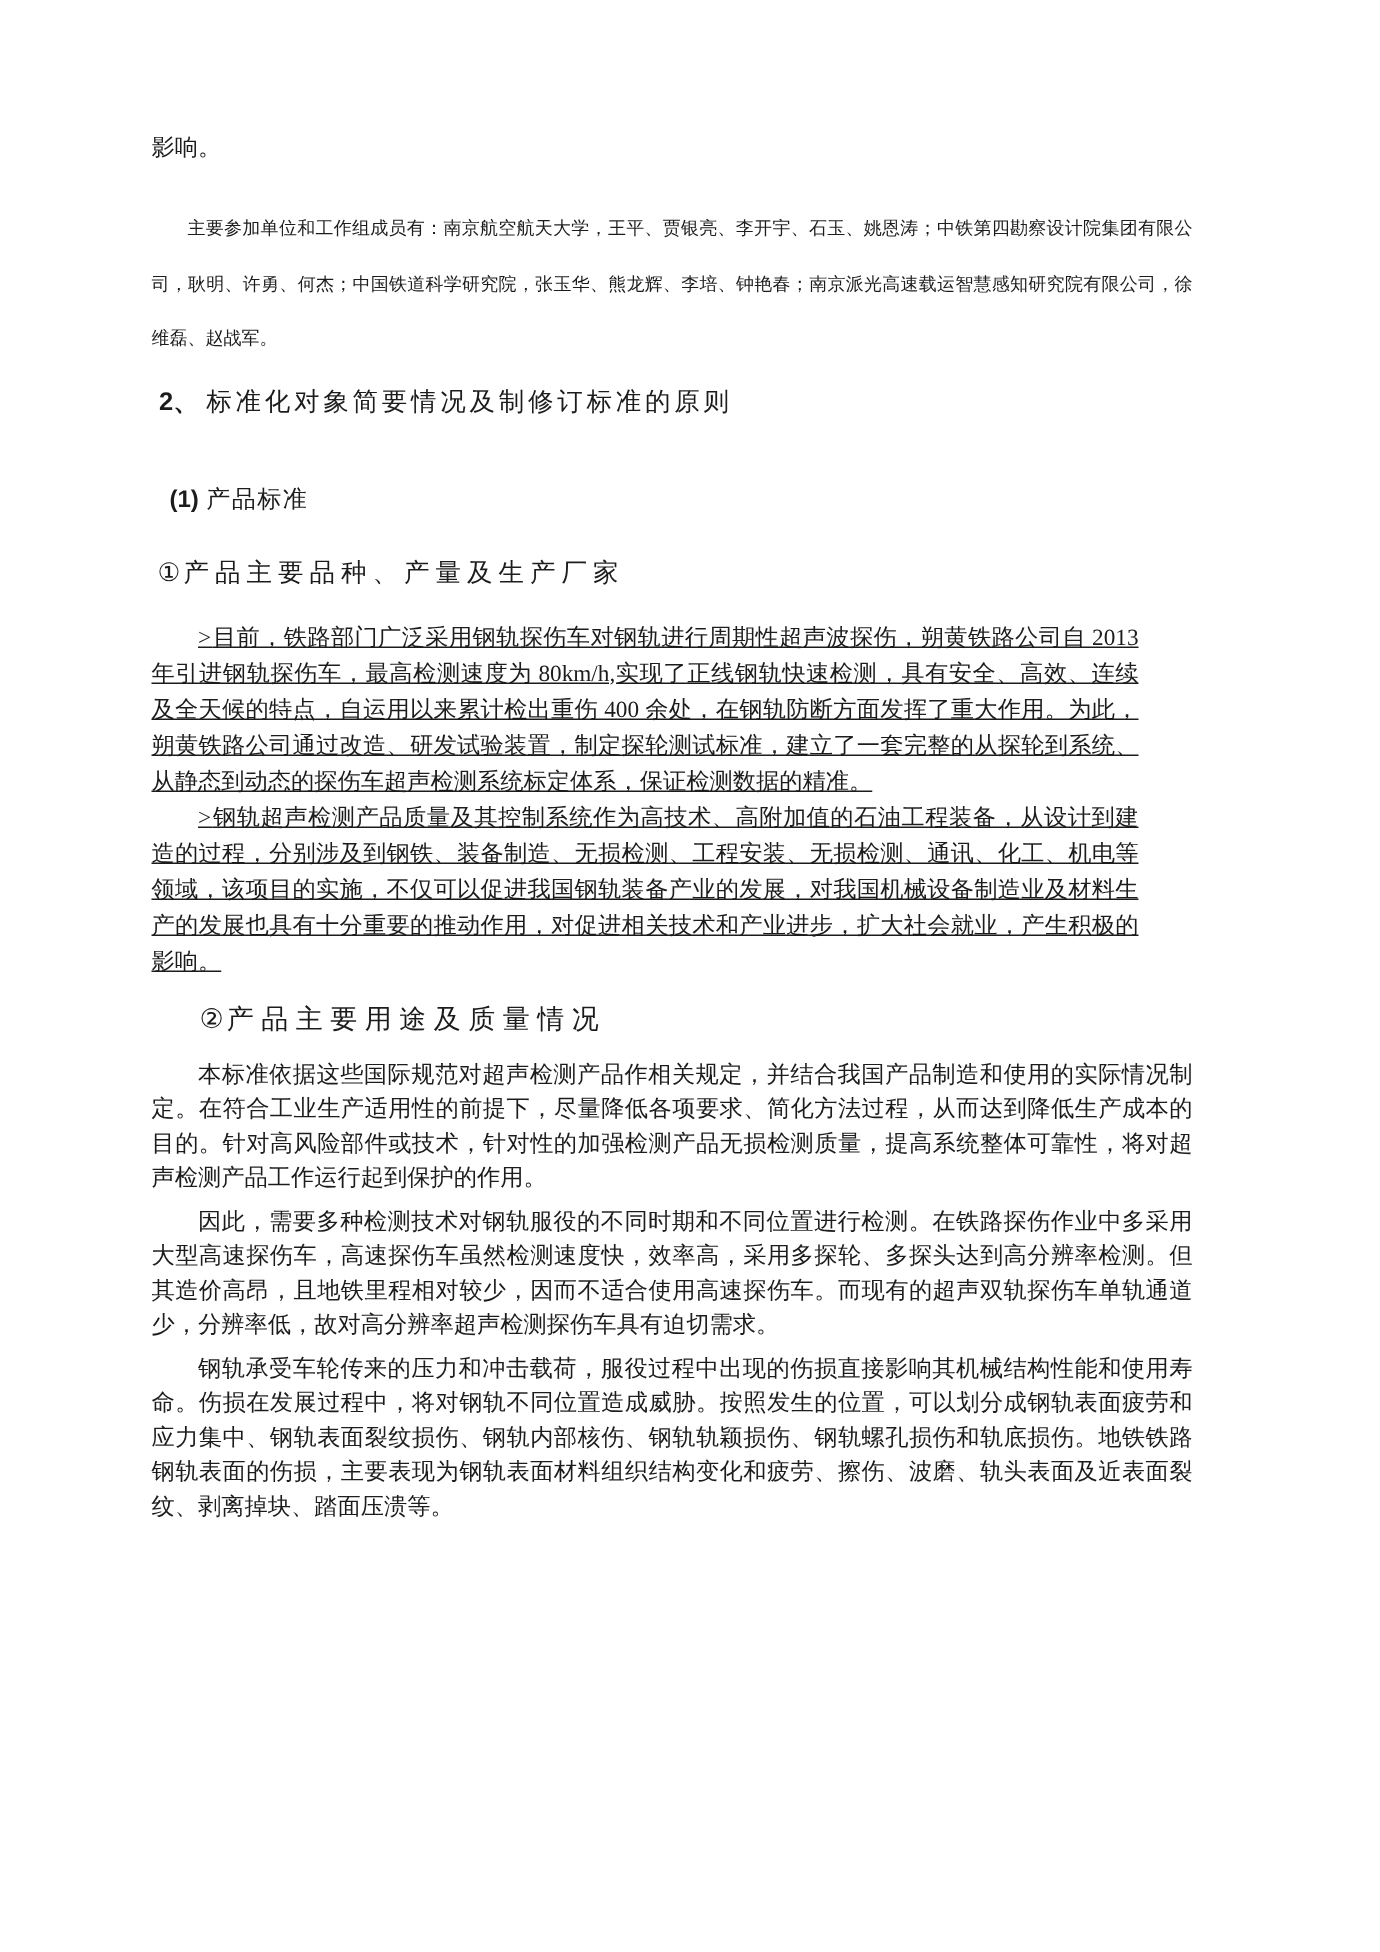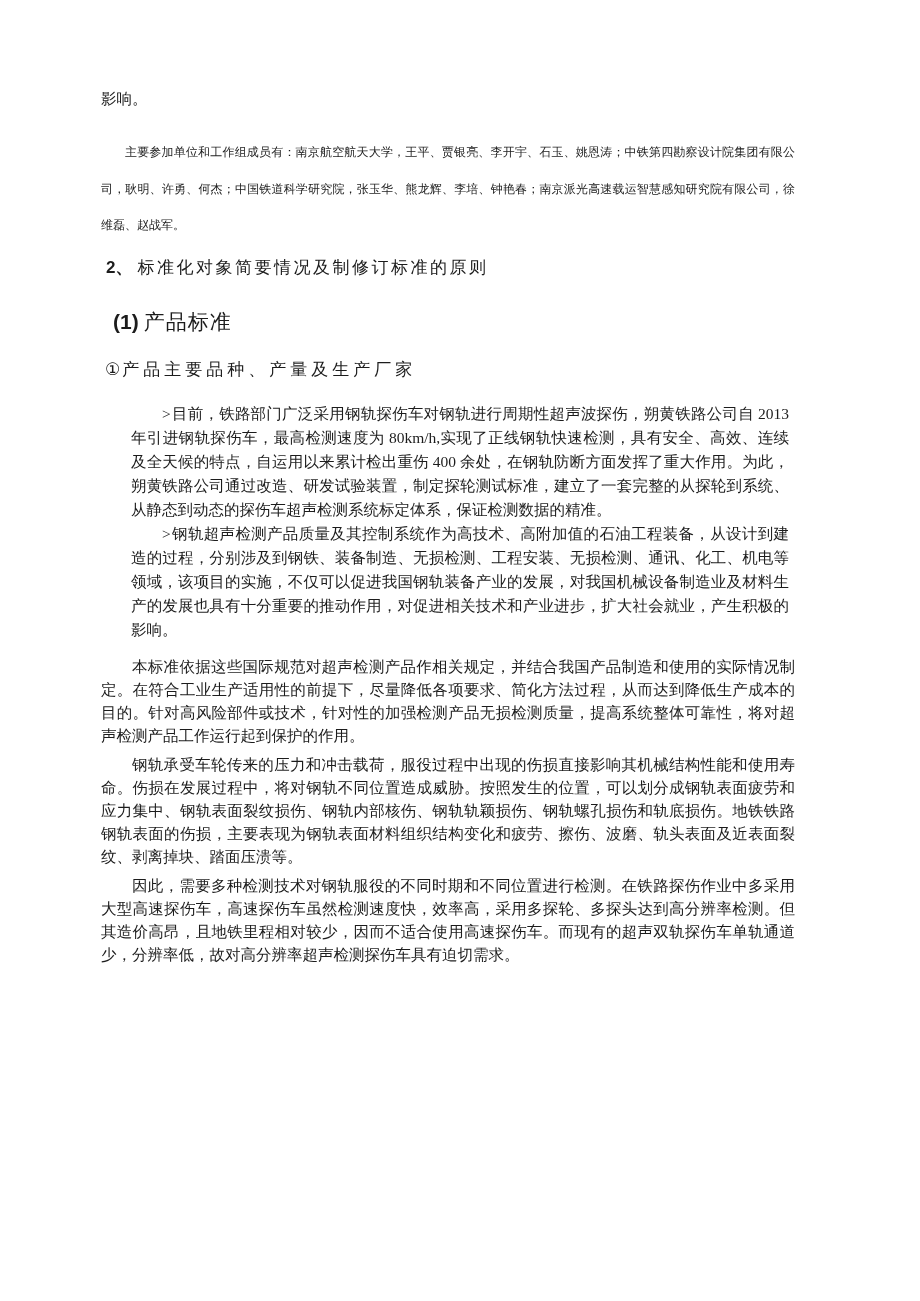--- a/index.html
+++ b/index.html
@@ -49,23 +49,23 @@
     letter-spacing: 2.5px;
   }
   .h-sub {
     margin-top: 26px;
     padding-left: 6px;
     font-size: 17px;
     line-height: 24px;
     letter-spacing: 2.5px;
   }
   .h-item {
-    margin-top: 30px;
+    margin-top: 42px;
     padding-left: 12px;
-    font-size: 21px;
+    font-size: 16px;
     line-height: 24px;
     letter-spacing: 1px;
   }
   .h-point1 {
     margin-top: 24px;
     padding-left: 4px;
     font-size: 17px;
     line-height: 24px;
     letter-spacing: 4px;
   }
@@ -83,22 +83,22 @@
     margin-right: 5px;
   }
   .hnum-circle {
     font-weight: 400;
     letter-spacing: 0;
     margin-right: 2px;
   }
 
   .bullets {
     margin-top: 20px;
-    margin-left: 30px;
     width: 658px;
+    text-decoration: underline;
   }
   .bullet-para {
     font-size: 15.5px;
     line-height: 24px;
     text-align: justify;
     text-indent: 2em;
   }
   .marker { letter-spacing: 1px; }
 
   .body-para {
@@ -135,21 +135,24 @@
 
     <div class="bullets">
       <p class="bullet-para">
         <span class="marker">&gt;</span><span>目前，铁路部门广泛采用钢轨探伤车对钢轨进行周期性超声波探伤，朔黄铁路公司自 2013 年引进钢轨探伤车，最高检测速度为 80km/h,实现了正线钢轨快速检测，具有安全、高效、连续及全天候的特点，自运用以来累计检出重伤 400 余处，在钢轨防断方面发挥了重大作用。为此，朔黄铁路公司通过改造、研发试验装置，制定探轮测试标准，建立了一套完整的从探轮到系统、从静态到动态的探伤车超声检测系统标定体系，保证检测数据的精准。</span>
       </p>
       <p class="bullet-para">
         <span class="marker">&gt;</span><span>钢轨超声检测产品质量及其控制系统作为高技术、高附加值的石油工程装备，从设计到建造的过程，分别涉及到钢铁、装备制造、无损检测、工程安装、无损检测、通讯、化工、机电等领域，该项目的实施，不仅可以促进我国钢轨装备产业的发展，对我国机械设备制造业及材料生产的发展也具有十分重要的推动作用，对促进相关技术和产业进步，扩大社会就业，产生积极的影响。</span>
       </p>
     </div>
 
+    <div class="heading h-point2">
+      <span class="hnum-circle">②</span><span>产品主要用途及质量情况</span>
+    </div>
 
     <p class="body-para first">本标准依据这些国际规范对超声检测产品作相关规定，并结合我国产品制造和使用的实际情况制定。在符合工业生产适用性的前提下，尽量降低各项要求、简化方法过程，从而达到降低生产成本的目的。针对高风险部件或技术，针对性的加强检测产品无损检测质量，提高系统整体可靠性，将对超声检测产品工作运行起到保护的作用。</p>
 
+    <p class="body-para next">因此，需要多种检测技术对钢轨服役的不同时期和不同位置进行检测。在铁路探伤作业中多采用大型高速探伤车，高速探伤车虽然检测速度快，效率高，采用多探轮、多探头达到高分辨率检测。但其造价高昂，且地铁里程相对较少，因而不适合使用高速探伤车。而现有的超声双轨探伤车单轨通道少，分辨率低，故对高分辨率超声检测探伤车具有迫切需求。</p>
+
     <p class="body-para next">钢轨承受车轮传来的压力和冲击载荷，服役过程中出现的伤损直接影响其机械结构性能和使用寿命。伤损在发展过程中，将对钢轨不同位置造成威胁。按照发生的位置，可以划分成钢轨表面疲劳和应力集中、钢轨表面裂纹损伤、钢轨内部核伤、钢轨轨颖损伤、钢轨螺孔损伤和轨底损伤。地铁铁路钢轨表面的伤损，主要表现为钢轨表面材料组织结构变化和疲劳、擦伤、波磨、轨头表面及近表面裂纹、剥离掉块、踏面压溃等。</p>
-
-    <p class="body-para next">因此，需要多种检测技术对钢轨服役的不同时期和不同位置进行检测。在铁路探伤作业中多采用大型高速探伤车，高速探伤车虽然检测速度快，效率高，采用多探轮、多探头达到高分辨率检测。但其造价高昂，且地铁里程相对较少，因而不适合使用高速探伤车。而现有的超声双轨探伤车单轨通道少，分辨率低，故对高分辨率超声检测探伤车具有迫切需求。</p>
 
   </div>
 </div>
 
 </body></html>

